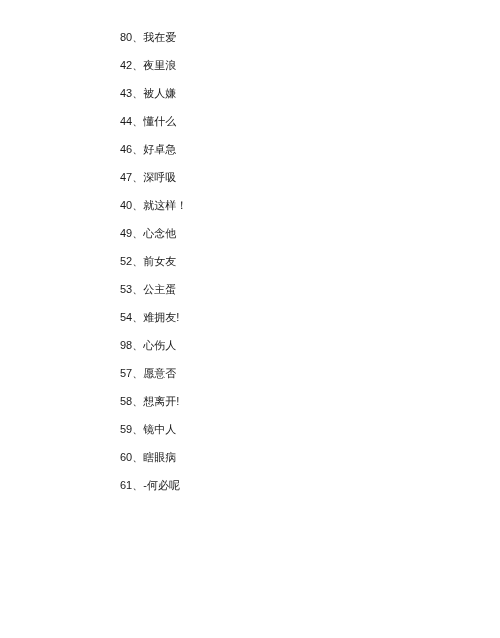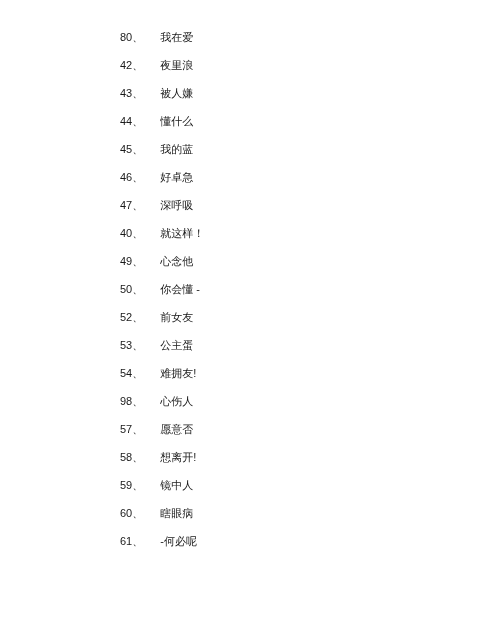--- a/index.html
+++ b/index.html
@@ -27,38 +27,35 @@
     white-space: nowrap;
   }
   .num {
     display: inline;
   }
   .sep {
     display: inline;
   }
   .txt {
     display: inline;
-    margin-left: 17px;
   }
 </style>
 </head>
 <body>
 
 <div class="page">
   <ul class="list" id="list">
       <li class="item"><span class="num">80</span><span class="sep">、</span><span class="txt">我在爱</span></li>
       <li class="item"><span class="num">42</span><span class="sep">、</span><span class="txt">夜里浪</span></li>
       <li class="item"><span class="num">43</span><span class="sep">、</span><span class="txt">被人嫌</span></li>
       <li class="item"><span class="num">44</span><span class="sep">、</span><span class="txt">懂什么</span></li>
-      <li class="item"><span class="num">45</span><span class="sep">、</span><span class="txt">我的蓝</span></li>
       <li class="item"><span class="num">46</span><span class="sep">、</span><span class="txt">好卓急</span></li>
       <li class="item"><span class="num">47</span><span class="sep">、</span><span class="txt">深呼吸</span></li>
       <li class="item"><span class="num">40</span><span class="sep">、</span><span class="txt">就这样！</span></li>
       <li class="item"><span class="num">49</span><span class="sep">、</span><span class="txt">心念他</span></li>
-      <li class="item"><span class="num">50</span><span class="sep">、</span><span class="txt">你会懂 -</span></li>
       <li class="item"><span class="num">52</span><span class="sep">、</span><span class="txt">前女友</span></li>
       <li class="item"><span class="num">53</span><span class="sep">、</span><span class="txt">公主蛋</span></li>
       <li class="item"><span class="num">54</span><span class="sep">、</span><span class="txt">难拥友!</span></li>
       <li class="item"><span class="num">98</span><span class="sep">、</span><span class="txt">心伤人</span></li>
       <li class="item"><span class="num">57</span><span class="sep">、</span><span class="txt">愿意否</span></li>
       <li class="item"><span class="num">58</span><span class="sep">、</span><span class="txt">想离开!</span></li>
       <li class="item"><span class="num">59</span><span class="sep">、</span><span class="txt">镜中人</span></li>
       <li class="item"><span class="num">60</span><span class="sep">、</span><span class="txt">瞎眼病</span></li>
       <li class="item"><span class="num">61</span><span class="sep">、</span><span class="txt">-何必呢</span></li>
     </ul>

